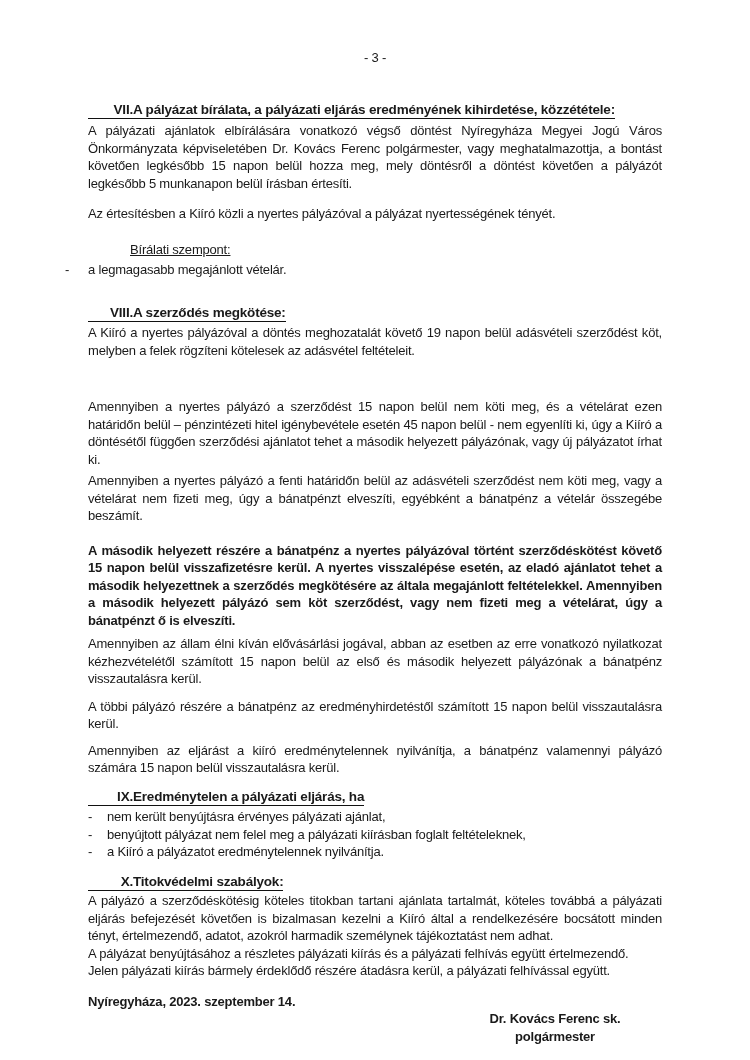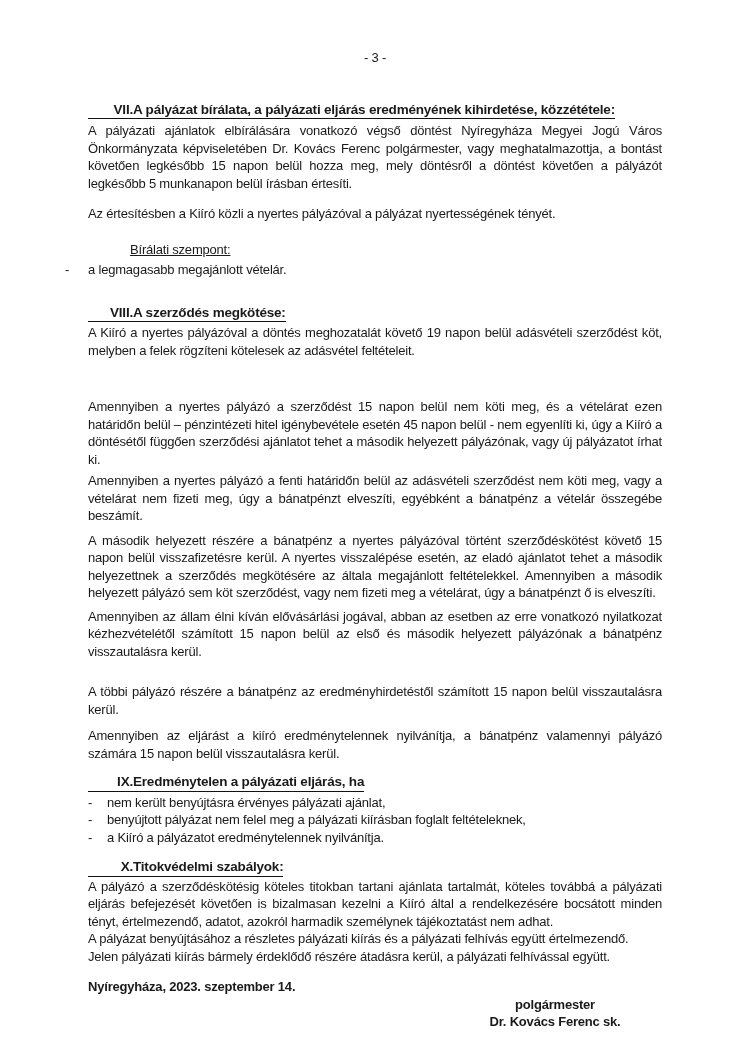--- a/index.html
+++ b/index.html
@@ -39,23 +39,23 @@
   p.body {
     text-align: justify;
   }
   .mt3  { margin-top: 3px; }
   .mt13 { margin-top: 13px; }
   .mt18 { margin-top: 18px; margin-left: 42px; }
   .mt2  { margin-top: 2px; }
   .mt25 { margin-top: 25px; }
   .mt27 { margin-top: 39px; }
   .mt4  { margin-top: 4px; }
-  .mt7  { margin-top: 7px; }
+  .mt7  { margin-top: 17px; font-weight: bold; }
   .mt6  { margin-top: 6px; }
-  .mt5  { margin-top: 23px; }
+  .mt5  { margin-top: 10px; }
   .mt9  { margin-top: 9px; }
   .mt11 { margin-top: 11px; }
   .mt12 { margin-top: 12px; }
   .mt1  { margin-top: 1px; }
   .underlined { text-decoration: underline; }
   .bullet-hang {
     display: flex;
   }
   .bullet-hang .dash {
     flex: 0 0 25px;
@@ -141,17 +141,17 @@
     <span class="sec-heading">
       <span class="sec-num">X.</span><span>Titokvédelmi szabályok:</span>
     </span>
   </div>
   <p class="body mt1"><span>A pályázó a szerződéskötésig köteles </span><span class="bold">titokban tartani</span><span> ajánlata tartalmát, köteles továbbá a pályázati eljárás befejezését követően is bizalmasan kezelni a Kiíró által a rendelkezésére bocsátott minden tényt, értelmezendő, adatot, azokról harmadik személynek tájékoztatást nem adhat.</span></p>
   <p class="body">A pályázat benyújtásához a részletes pályázati kiírás és a pályázati felhívás együtt értelmezendő.</p>
   <p class="body">Jelen pályázati kiírás bármely érdeklődő részére átadásra kerül, a pályázati felhívással együtt.</p>
 
   <p class="dateline">Nyíregyháza, 2023. szeptember 14.</p>
   <div class="signature-block">
+    <div>Dr. Kovács Ferenc sk.</div>
     <div>polgármester</div>
-    <div>Dr. Kovács Ferenc sk.</div>
   </div>
 
 </div>
 
 </body></html>

